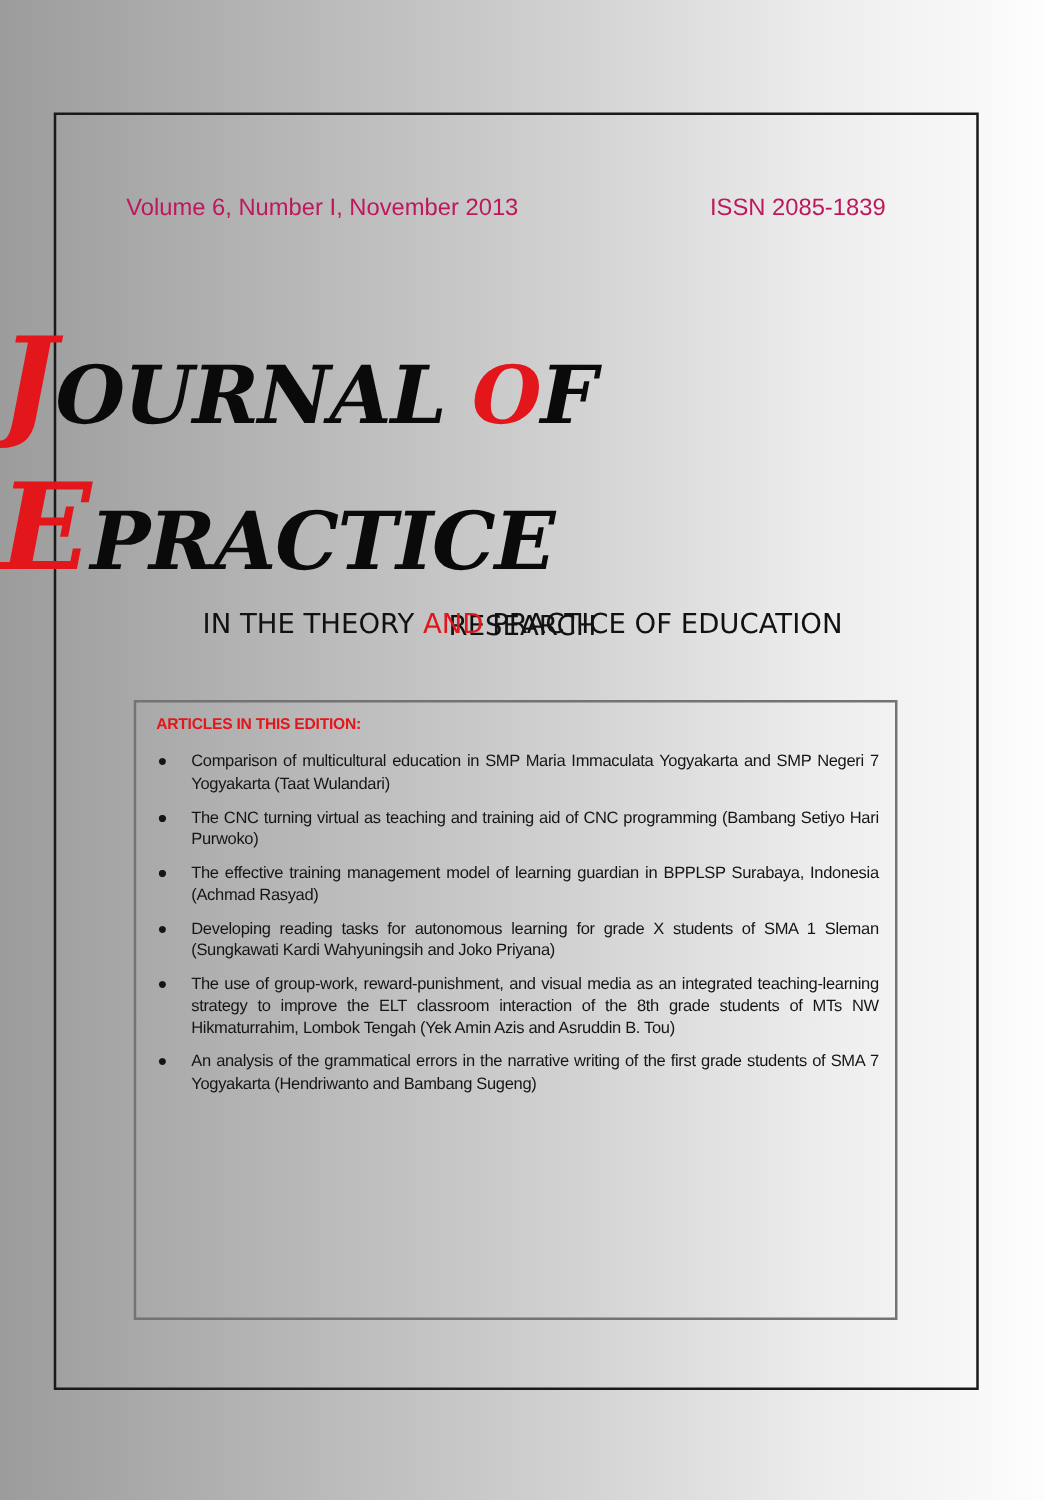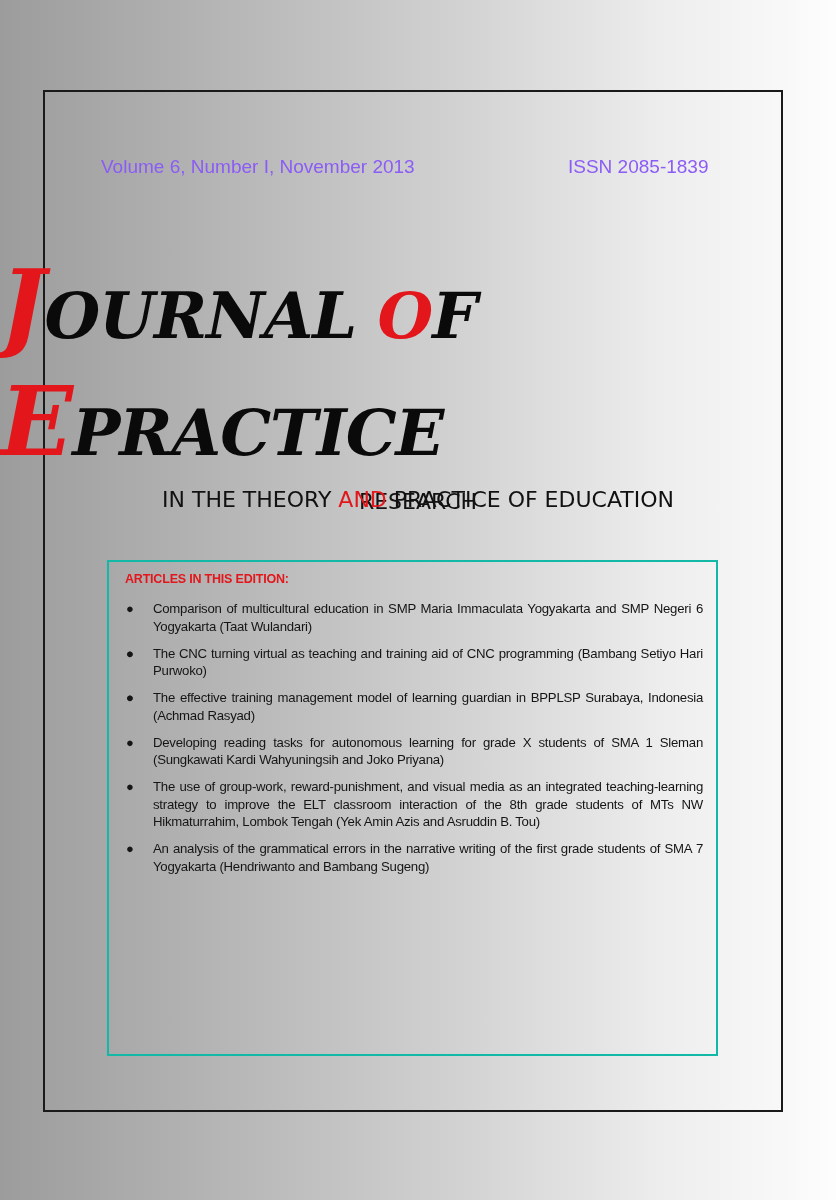--- a/index.html
+++ b/index.html
@@ -8,21 +8,21 @@
       background: linear-gradient(to right, #9c9c9c 0%, #b4b4b4 25%, #d2d2d2 55%, #eeeeee 80%, #fdfdfd 100%);
       font-family: "Liberation Sans", sans-serif;
       color: #111;
     }
     .outer-frame {
       position: absolute; left: 43px; top: 90px; width: 736px; height: 1018px;
       border: 2px solid #1a1a1a; box-sizing: content-box;
     }
     .meta-row {
       position: absolute; top: 156px; left: 0; width: 836px; height: 26px;
-      font-family: "Liberation Sans", sans-serif; font-size: 19px; color: #8b5cf6;
+      font-family: "Liberation Sans", sans-serif; font-size: 19px; color: #be185d;
     }
     .meta-volume { position: absolute; left: 101px; top: 0; }
     .meta-issn { position: absolute; left: 568px; top: 0; }
     .title-line {
       position: absolute; left: 0; width: 836px; text-align: left;
       font-family: "DejaVu Serif", serif; font-weight: bold; font-style: italic;
       color: #0a0a0a; white-space: nowrap; letter-spacing: -1px;
     }
     .title-line-1 { top: 248px; font-size: 64px; }
     .title-line-2 { top: 365px; font-size: 64px; }
@@ -30,21 +30,21 @@
     .cap-o { color: #e3161b; }
     .subtitle {
       position: absolute; left: 0; width: 836px; text-align: center;
       font-family: "DejaVu Sans", sans-serif; font-size: 22px; color: #111; line-height: 24px;
     }
     .subtitle-1 { top: 490px; }
     .subtitle-2 { top: 488px; }
     .subtitle .accent { color: #e3161b; }
     .articles-box {
       position: absolute; left: 107px; top: 560px; width: 607px; height: 492px;
-      border: 2px solid #14b8a6; box-sizing: content-box;
+      border: 2px solid #737373; box-sizing: content-box;
     }
     .articles-heading {
       position: absolute; left: 16px; top: 10px;
       font-family: "Liberation Sans", sans-serif; font-weight: bold; font-size: 12.5px;
       color: #e3161b; letter-spacing: -0.2px;
     }
     .articles-list {
       position: absolute; left: 14px; top: 38px; width: 580px; margin: 0; padding: 0; list-style: none;
     }
     .article-item {
@@ -75,21 +75,21 @@
 </div>
 
 <div class="subtitle subtitle-1">RESEARCH</div>
 <div class="subtitle subtitle-2">
   <span>IN THE THEORY </span><span class="accent">AND</span><span> PRACTICE OF EDUCATION</span>
 </div>
 
 <div class="articles-box">
   <div class="articles-heading">ARTICLES IN THIS EDITION:</div>
   <ul class="articles-list">
-    <li class="article-item"><span class="bullet">●</span><span>Comparison of multicultural education in SMP Maria Immaculata Yogyakarta and SMP Negeri 6 Yogyakarta (Taat Wulandari)</span></li>
+    <li class="article-item"><span class="bullet">●</span><span>Comparison of multicultural education in SMP Maria Immaculata Yogyakarta and SMP Negeri 7 Yogyakarta (Taat Wulandari)</span></li>
     <li class="article-item"><span class="bullet">●</span></li>
     <li class="article-item"><span class="bullet">●</span><span>The CNC turning virtual as teaching and training aid of CNC programming (Bambang Setiyo Hari Purwoko)</span></li>
     <li class="article-item"><span class="bullet">●</span></li>
     <li class="article-item"><span class="bullet">●</span><span>The effective training management model of learning guardian in BPPLSP Surabaya, Indonesia (Achmad Rasyad)</span></li>
     <li class="article-item"><span class="bullet">●</span><span>Developing reading tasks for autonomous learning for grade X students of SMA 1 Sleman (Sungkawati Kardi Wahyuningsih and Joko Priyana)</span></li>
     <li class="article-item"><span class="bullet">●</span><span>The use of group-work, reward-punishment, and visual media as an integrated teaching-learning strategy to improve the ELT classroom interaction of the 8th grade students of MTs NW Hikmaturrahim, Lombok Tengah (Yek Amin Azis and Asruddin B. Tou)</span></li>
     <li class="article-item"><span class="bullet">●</span><span>An analysis of the grammatical errors in the narrative writing of the first grade students of SMA 7 Yogyakarta (Hendriwanto and Bambang Sugeng)</span></li>
   </ul>
 </div>
 

